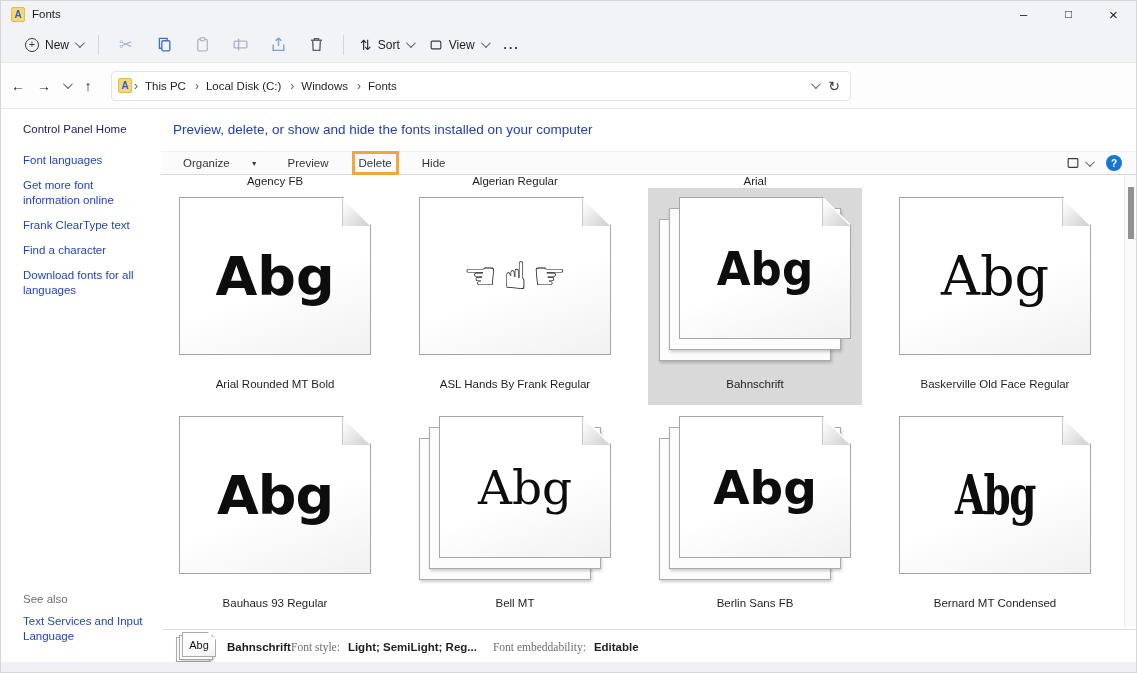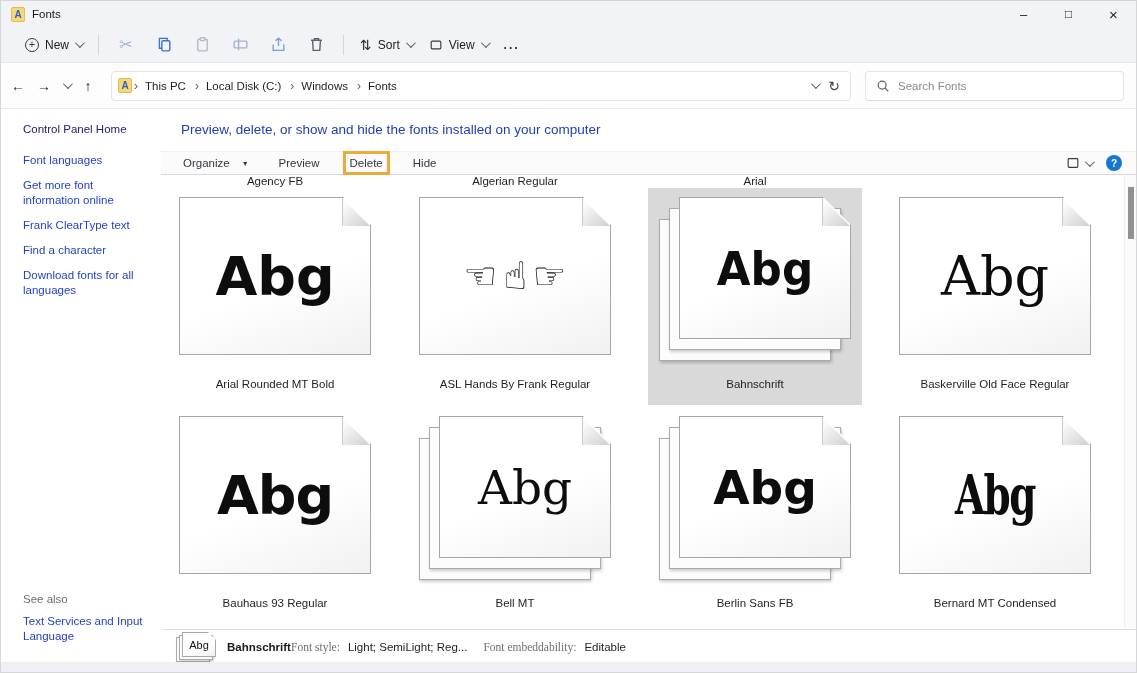--- a/index.html
+++ b/index.html
@@ -62,25 +62,25 @@
 
   
   .mainarea { position:absolute; top:108px; left:0; right:0; bottom:10px; display:flex; background:#fff; }
   .sidebar { width:160px; padding:14px 0 8px 22px; display:flex; flex-direction:column; font-size:11.5px; }
   .sb-home { color:var(--navy,#23226e); margin-bottom:18px; }
   .sb-link { color:var(--link-blue,#2443c4); width:126px; line-height:1.3; margin-bottom:10px; }
   .sb-spacer { flex:1; }
   .sb-seealso { color:#6d6d72; margin-bottom:9px; }
 
   .content { position:relative; flex:1; }
-  .page-header { position:absolute; top:13px; left:20px; font-size:13.5px; color:var(--header-blue,#1e3fae); }
+  .page-header { position:absolute; top:13px; left:12px; font-size:13.5px; color:var(--header-blue,#1e3fae); }
   .organizebar { position:absolute; top:42px; left:0; right:0; height:24px; background:#fbfbfc;
                  border-top:1px solid #f0f0f2; border-bottom:1px solid #d9d9dd;
                  display:flex; align-items:center; padding-left:22px; font-size:11.5px; color:#33363c; }
-  .org-item { margin-right:30px; display:flex; align-items:center; gap:12px; position:relative; }
+  .org-item { margin-right:30px; display:flex; align-items:center; gap:21px; position:relative; }
   .org-caret { font-size:7px; color:#33363c; }
   .hl-box { position:absolute; inset:-6px -7px; border:3px solid var(--highlight,#edaa3a); pointer-events:none; }
   .org-right { margin-left:auto; display:flex; align-items:center; gap:14px; padding-right:14px; }
   .ic-view { width:14px; height:14px; color:#3a3a3e; }
   .help-circle { width:16px; height:16px; border-radius:50%; background:var(--help-blue,#1677d2); color:#fff;
                  display:flex; align-items:center; justify-content:center; font-size:10px; font-weight:bold; }
 
   
   .gridwrap { position:absolute; top:66px; left:0; right:12px; bottom:35px; overflow:hidden; }
   .partial-row, .cells { margin-left:-6px; }
@@ -126,21 +126,21 @@
   .mini-p { position:absolute; width:34px; height:25px; background:#fbfbfb; border:1px solid #a9a9a9;
             box-shadow:1px 1px 2px rgba(0,0,0,.2); }
   .mp3 { top:5px; left:0; } .mp2 { top:2.5px; left:3px; }
   .mp1 { top:0; left:6px; background:linear-gradient(160deg,#fff 60%,#efefef);
          clip-path:polygon(0 0,calc(100% - 8px) 0,100% 8px,100% 100%,0 100%);
          display:flex; align-items:center; justify-content:center; font-size:11px; color:#111; }
   .dtext { font-size:11.5px; }
   .drow { display:flex; align-items:baseline; line-height:15px; }
   .dname { display:inline-block; width:64px; font-weight:bold; color:#1a1a1a; }
   .dlabel { color:#6e6e73; margin-right:8px;font-family:Liberation Serif, serif; }
-  .dval { color:#1f1f1f; font-weight:400; margin-right:16px; }
+  .dval { color:#1f1f1f; font-weight:700; margin-right:16px; }
 
   .bottomstrip { position:absolute; left:0; right:0; bottom:0; height:10px; background:#eef0f3; }
 </style>
 </head>
 <body>
 
 <div class="window">
 
   <header class="titlebar">
     <div class="app-tab">
@@ -241,27 +241,20 @@
           </span>
           <span style="display:flex;align-items:center;">
             <span class="crumb-sep">›</span>
             <span class="crumb">Fonts</span>
           </span>
         </div>
       <div class="addr-right">
         <span class="chev"></span>
         <span class="refresh-glyph">↻</span>
       </div>
-    </div>
-    <div class="search-box">
-      <svg class="ic-search" viewBox="0 0 16 16" fill="none" stroke="currentColor" stroke-width="1.4">
-        <circle cx="7" cy="7" r="4.5"></circle>
-          <line x1="10.4" y1="10.4" x2="14" y2="14"></line>
-      </svg>
-      <input type="text" placeholder="Search Fonts" style="">
     </div>
   </div>
 
   <div class="mainarea">
 
     <aside class="sidebar">
       <div class="sb-home">Control Panel Home</div>
       <div>
 
       <div class="sb-link">Font languages</div>

